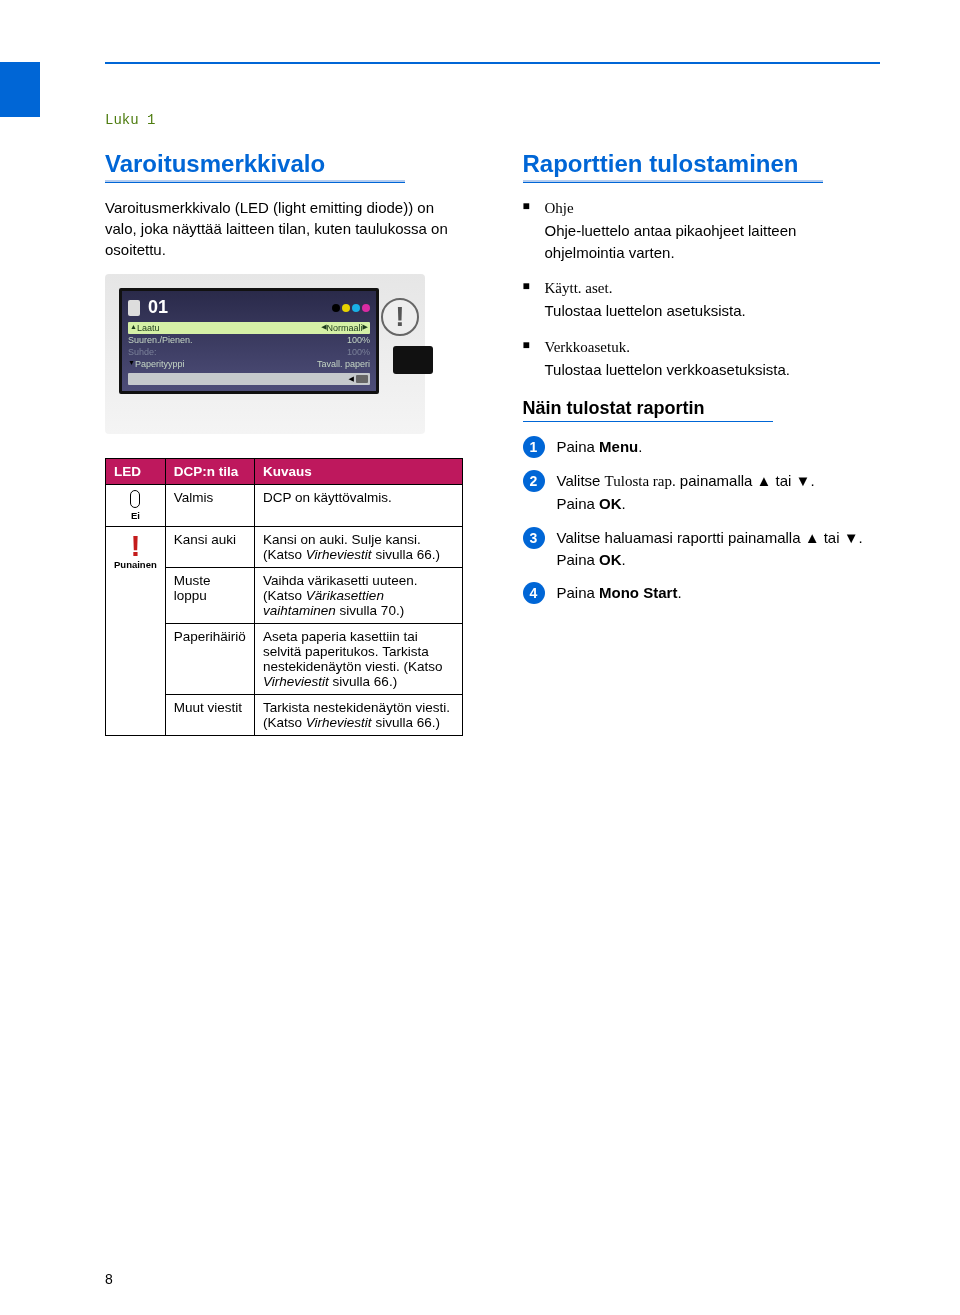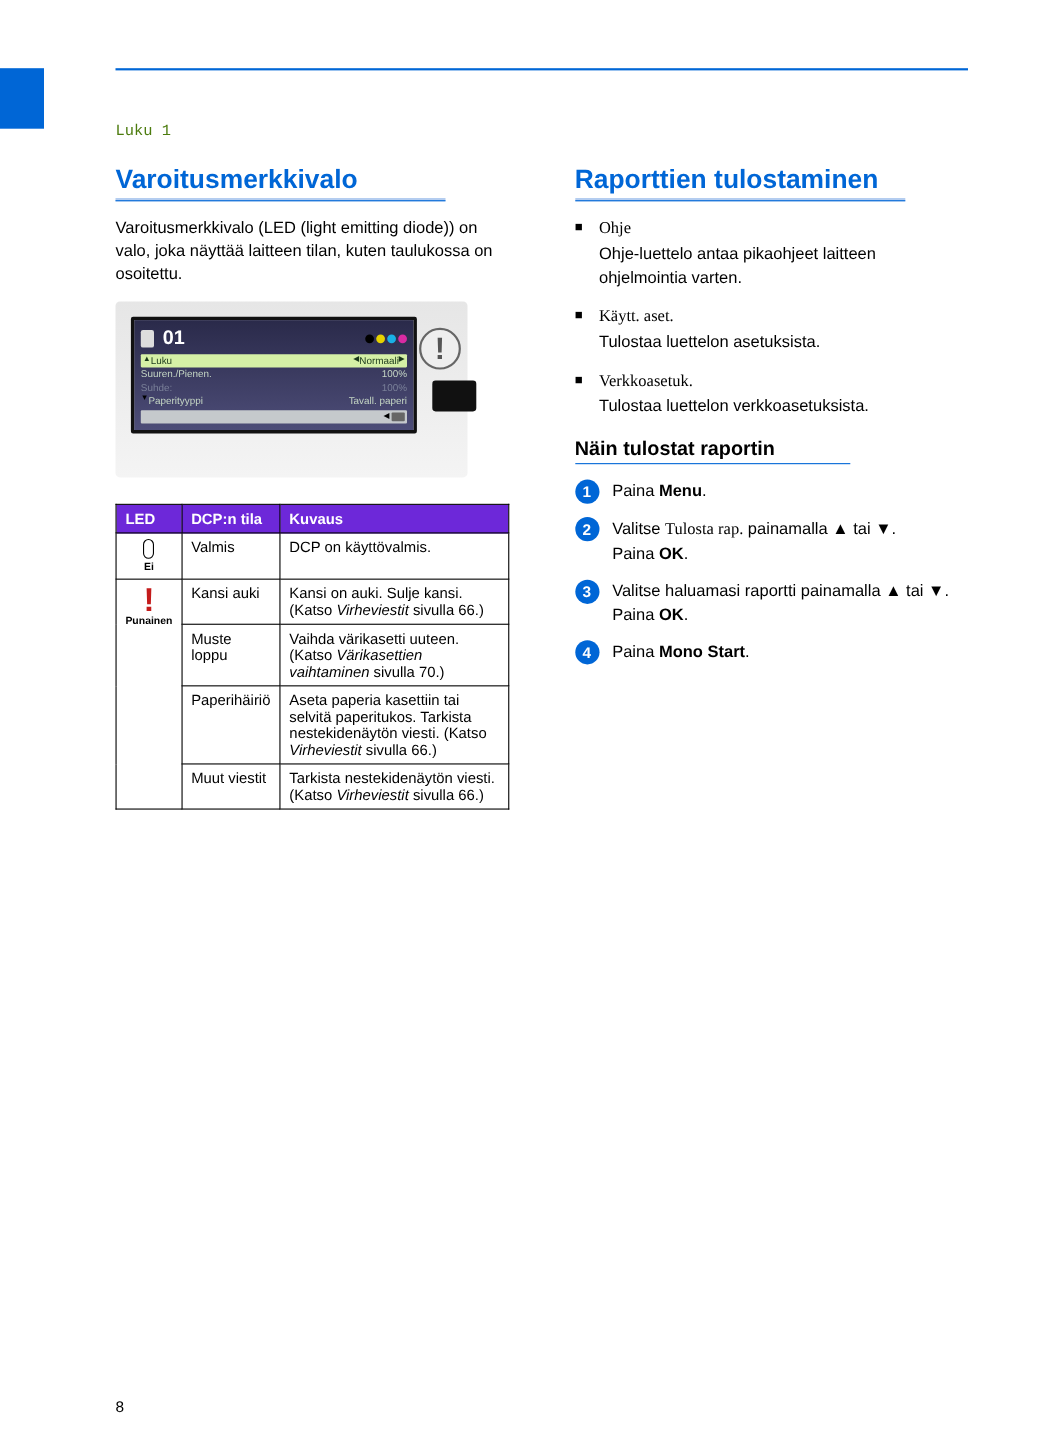--- a/index.html
+++ b/index.html
@@ -116,21 +116,21 @@
     width: 100%;
     font-size: 13.5px;
   }
   table.led-table th, table.led-table td {
     border: 1px solid #000;
     padding: 5px 8px;
     vertical-align: top;
     text-align: left;
   }
   table.led-table th {
-    background: #6d28d9;
+    background: #be185d;
     color: #fff;
     font-weight: bold;
   }
   .italic { font-style: italic; }
   .led-icon-off {
     display:block; width:10px;height:18px;border:1.5px solid #000;border-radius:5px;margin:0 auto 2px;
   }
   .led-icon-on { display:inline-block; font-size:30px; color:#c41b1b; font-weight:bold; line-height:0.9;}
   .led-cap { font-size:9.5px; text-align:center;font-weight:bold; }
   .bullet-list { margin:0; padding:0; list-style:none; }
@@ -174,21 +174,21 @@
             <span class="ink-dots">
               <span class="ink-dot" style="background:#000"></span>
               <span class="ink-dot" style="background:#e6d200"></span>
               <span class="ink-dot" style="background:#19b0e6"></span>
               <span class="ink-dot" style="background:#d92ba3"></span>
             </span>
           </div>
           <div class="lcd-rows">
             <div class="lcd-row hl">
                 <span style="font-size:7px">▲</span>
-                <span class="l">Luku</span>
+                <span class="l">Laatu</span>
                 <span style="font-size:7px">◀</span>
                 <span class="r">Normaali</span>
                 <span style="font-size:7px">▶</span>
               </div>
             <div class="lcd-row">
                 <span class="l">Suuren./Pienen.</span>
                 <span class="r">100%</span>
               </div>
             <div class="lcd-row dim">
                 <span class="l">Suhde:</span>

